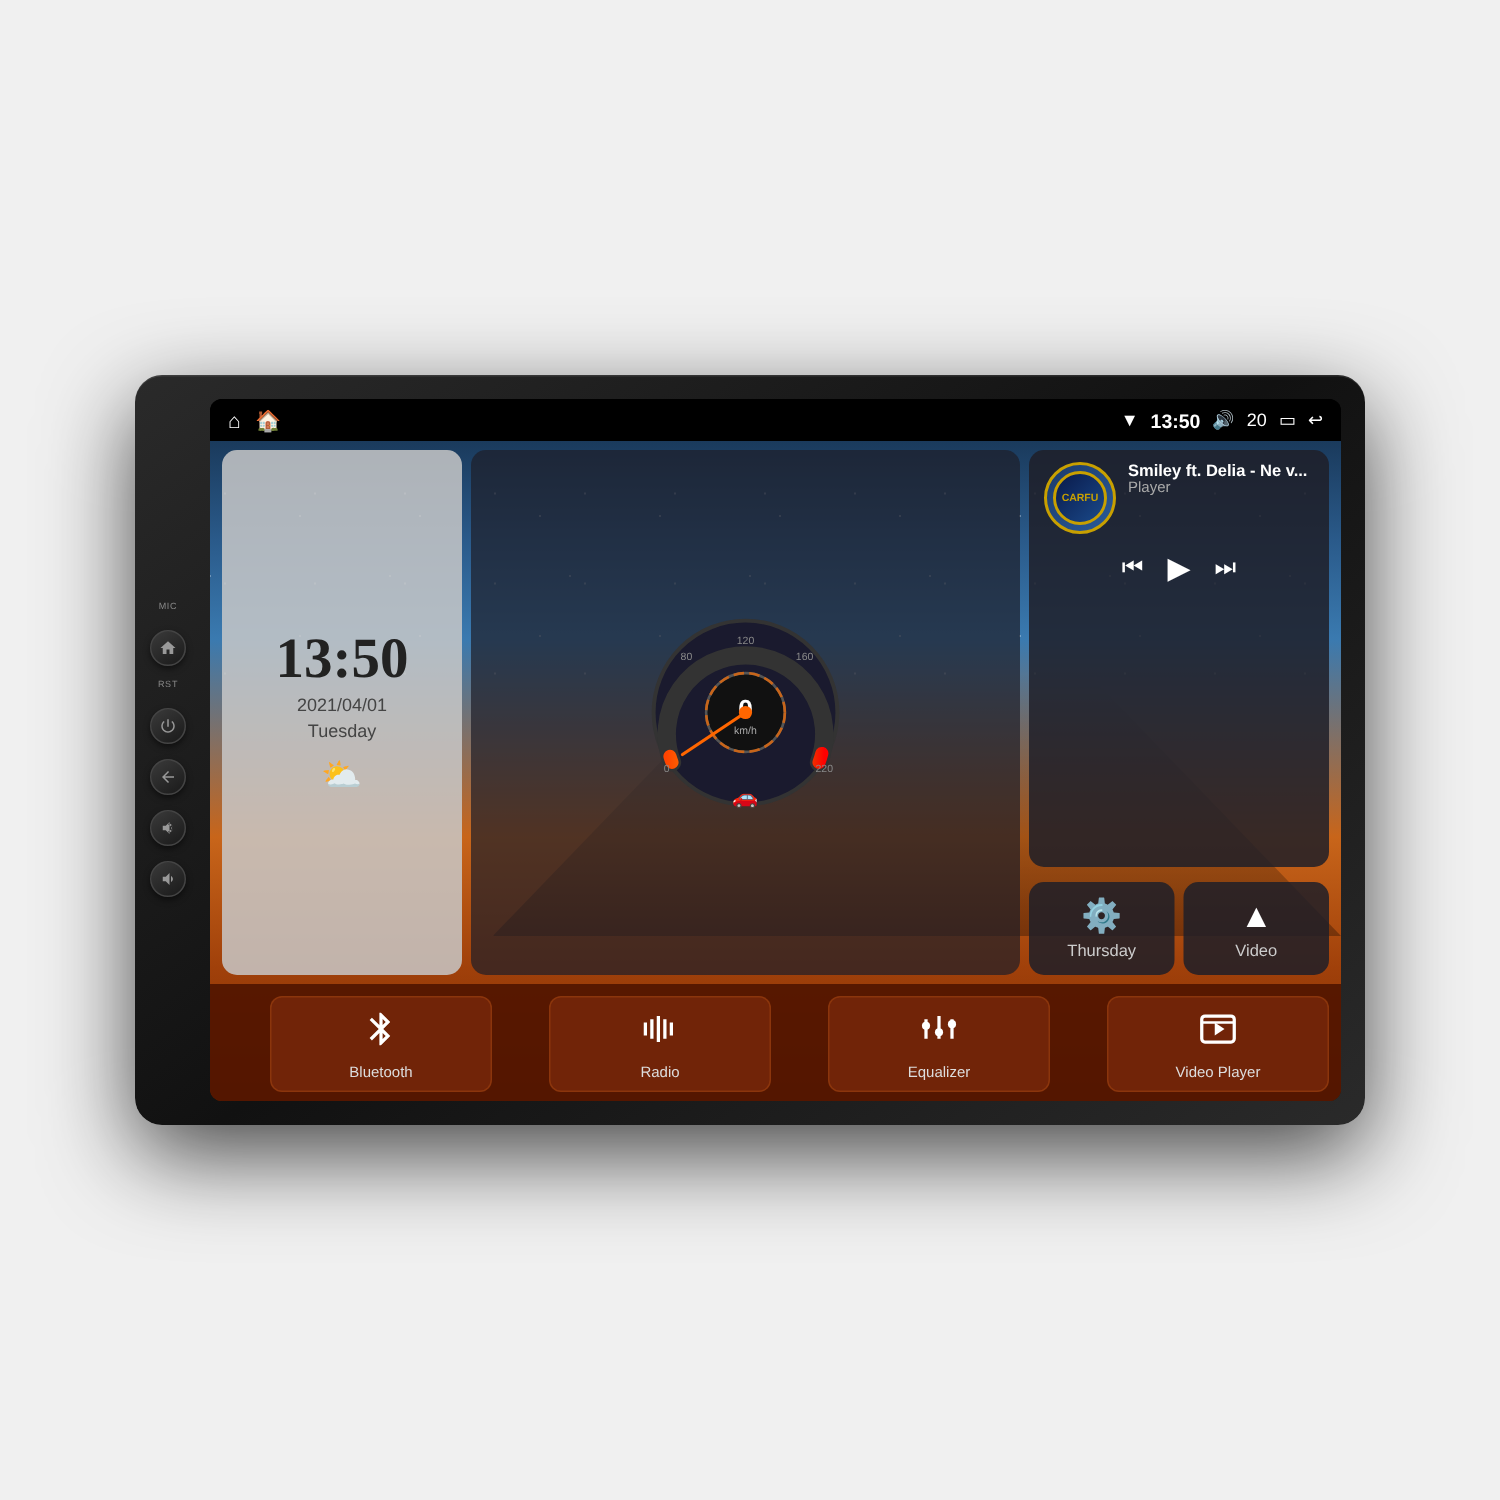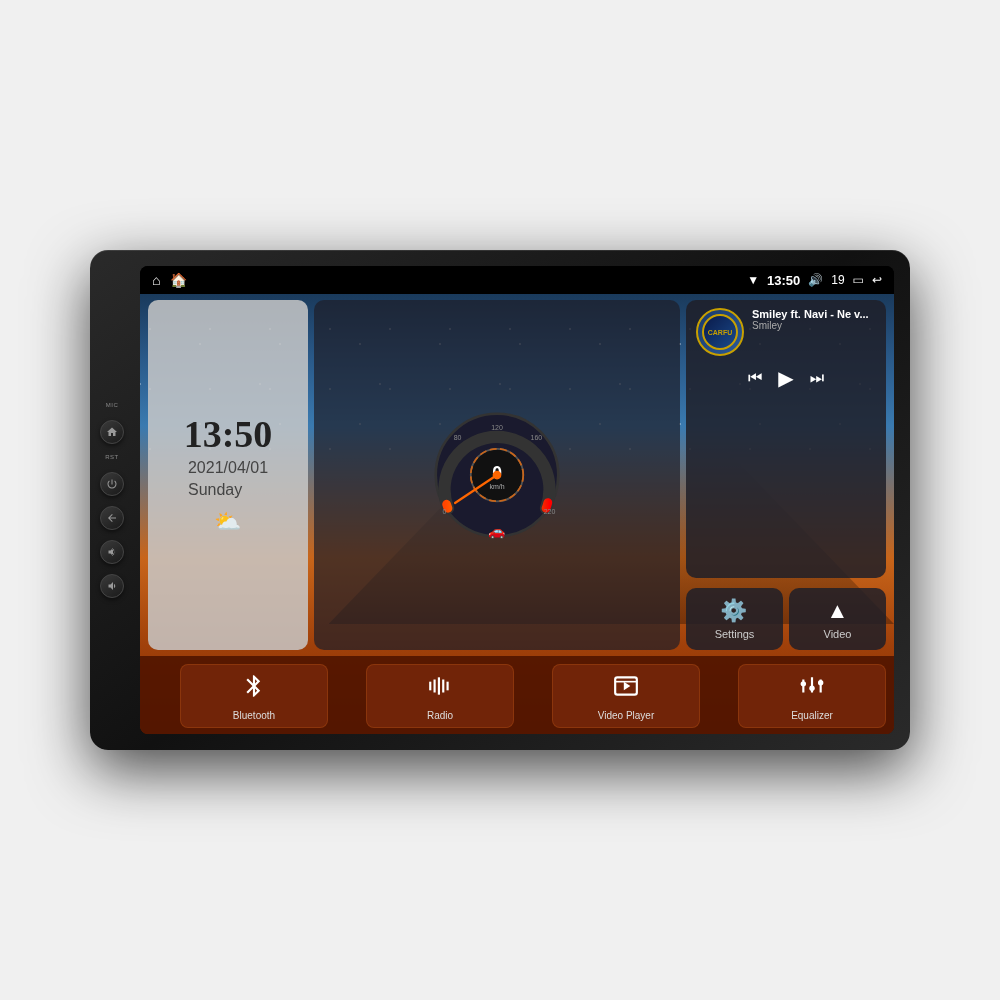--- a/index.html
+++ b/index.html
@@ -182,23 +182,23 @@
 
     .clock-time {
       font-size: 38px;
       font-weight: bold;
       color: #222;
       font-family: 'Georgia', serif;
       line-height: 1;
     }
 
     .clock-date {
-      font-size: 16px;
+      font-size: 12px;
       color: #444;
-      text-align: left;
+      text-align: center;
       line-height: 1.4;
     }
 
     .weather-icon {
       font-size: 22px;
       margin-top: 4px;
     }
 
     
     .speedo-widget {
@@ -408,37 +408,37 @@
 
     <div class="status-bar">
       <div class="status-left">
         <span class="status-icon">⌂</span>
         <span class="status-icon">🏠</span>
       </div>
       <div class="status-right">
         <span>▼</span>
         <span class="status-time">13:50</span>
         <span>🔊</span>
-        <span>19</span>
+        <span>20</span>
         <span>▭</span>
         <span>↩</span>
       </div>
     </div>
 
     <div class="main-content">
       <div class="stars-overlay"></div>
       <div class="road-overlay"></div>
 
       <div class="widgets-row">
 
         <div class="clock-widget">
           <div class="clock-time">13:50</div>
           <div class="clock-date">
             <span>2021/04/01</span><br>
-            <span>Sunday</span>
+            <span>Tuesday</span>
           </div>
           <div class="weather-icon">⛅</div>
         </div>
 
         <div class="speedo-widget">
           <svg class="speedo-svg" viewBox="0 0 160 160">
             <defs>
               <linearGradient id="gaugeGrad" x1="0%" y1="0%" x2="100%" y2="0%">
                 <stop offset="0%" style="stop-color:#ff4400"></stop>
                 <stop offset="30%" style="stop-color:#ffaa00"></stop>
@@ -480,35 +480,35 @@
             <div class="music-top">
               <div class="album-art">
 
                 <div style="display:flex;flex-direction:column;align-items:center;justify-content:center;width:100%;height:100%;">
                   <div style="width:36px;height:36px;border-radius:50%;background:linear-gradient(135deg,#0a1a4a,#1a4a8a);border:2px solid #c8a000;display:flex;align-items:center;justify-content:center;">
                     <span style="color:#c8a000;font-size:7px;font-weight:bold;text-align:center;line-height:1;">CARFU</span>
                   </div>
                 </div>
               </div>
               <div class="music-info">
-                <div class="music-title">Smiley ft. Navi - Ne v...</div>
-                <div class="music-artist">Smiley</div>
+                <div class="music-title">Smiley ft. Delia - Ne v...</div>
+                <div class="music-artist">Player</div>
               </div>
             </div>
             <div class="music-controls">
               <button class="ctrl-btn">⏮</button>
               <button class="ctrl-btn play">▶</button>
               <button class="ctrl-btn">⏭</button>
             </div>
           </div>
 
           <div class="settings-row">
             <div class="settings-btn">
               <span class="icon">⚙️</span>
-              <span class="label">Settings</span>
+              <span class="label">Thursday</span>
             </div>
             <div class="settings-btn">
               <span class="icon nav-arrow">▲</span>
               <span class="label">Video</span>
             </div>
           </div>
 
         </div>
       </div>
 
@@ -529,43 +529,43 @@
               <rect x="2" y="8" width="2" height="8"></rect>
               <rect x="6" y="6" width="2" height="12"></rect>
               <rect x="10" y="4" width="2" height="16"></rect>
               <rect x="14" y="6" width="2" height="12"></rect>
               <rect x="18" y="8" width="2" height="8"></rect>
             </svg>
           </span>
           <span class="app-label">Radio</span>
         </div>
 
-
-        <div class="app-btn">
-          <span class="app-icon">
-            <svg width="26" height="26" viewBox="0 0 24 24" fill="white">
-              <rect x="2" y="4" width="20" height="16" rx="2" fill="none" stroke="white" stroke-width="2"></rect>
-              <polygon points="10,8 10,16 16,12" fill="white"></polygon>
-              <line x1="2" y1="8" x2="22" y2="8" stroke="white" stroke-width="1.5"></line>
-            </svg>
-          </span>
-          <span class="app-label">Video Player</span>
-        </div>
 
         <div class="app-btn">
           <span class="app-icon">
             <svg width="26" height="26" viewBox="0 0 24 24" fill="white">
               <line x1="4" y1="6" x2="4" y2="18" stroke="white" stroke-width="2"></line>
               <circle cx="4" cy="10" r="2.5" fill="white"></circle>
               <line x1="12" y1="4" x2="12" y2="18" stroke="white" stroke-width="2"></line>
               <circle cx="12" cy="14" r="2.5" fill="white"></circle>
               <line x1="20" y1="6" x2="20" y2="18" stroke="white" stroke-width="2"></line>
               <circle cx="20" cy="9" r="2.5" fill="white"></circle>
             </svg>
           </span>
           <span class="app-label">Equalizer</span>
         </div>
 
+        <div class="app-btn">
+          <span class="app-icon">
+            <svg width="26" height="26" viewBox="0 0 24 24" fill="white">
+              <rect x="2" y="4" width="20" height="16" rx="2" fill="none" stroke="white" stroke-width="2"></rect>
+              <polygon points="10,8 10,16 16,12" fill="white"></polygon>
+              <line x1="2" y1="8" x2="22" y2="8" stroke="white" stroke-width="1.5"></line>
+            </svg>
+          </span>
+          <span class="app-label">Video Player</span>
+        </div>
+
       </div>
     </div>
 
   </div>
 </div>
 
 </body></html>

